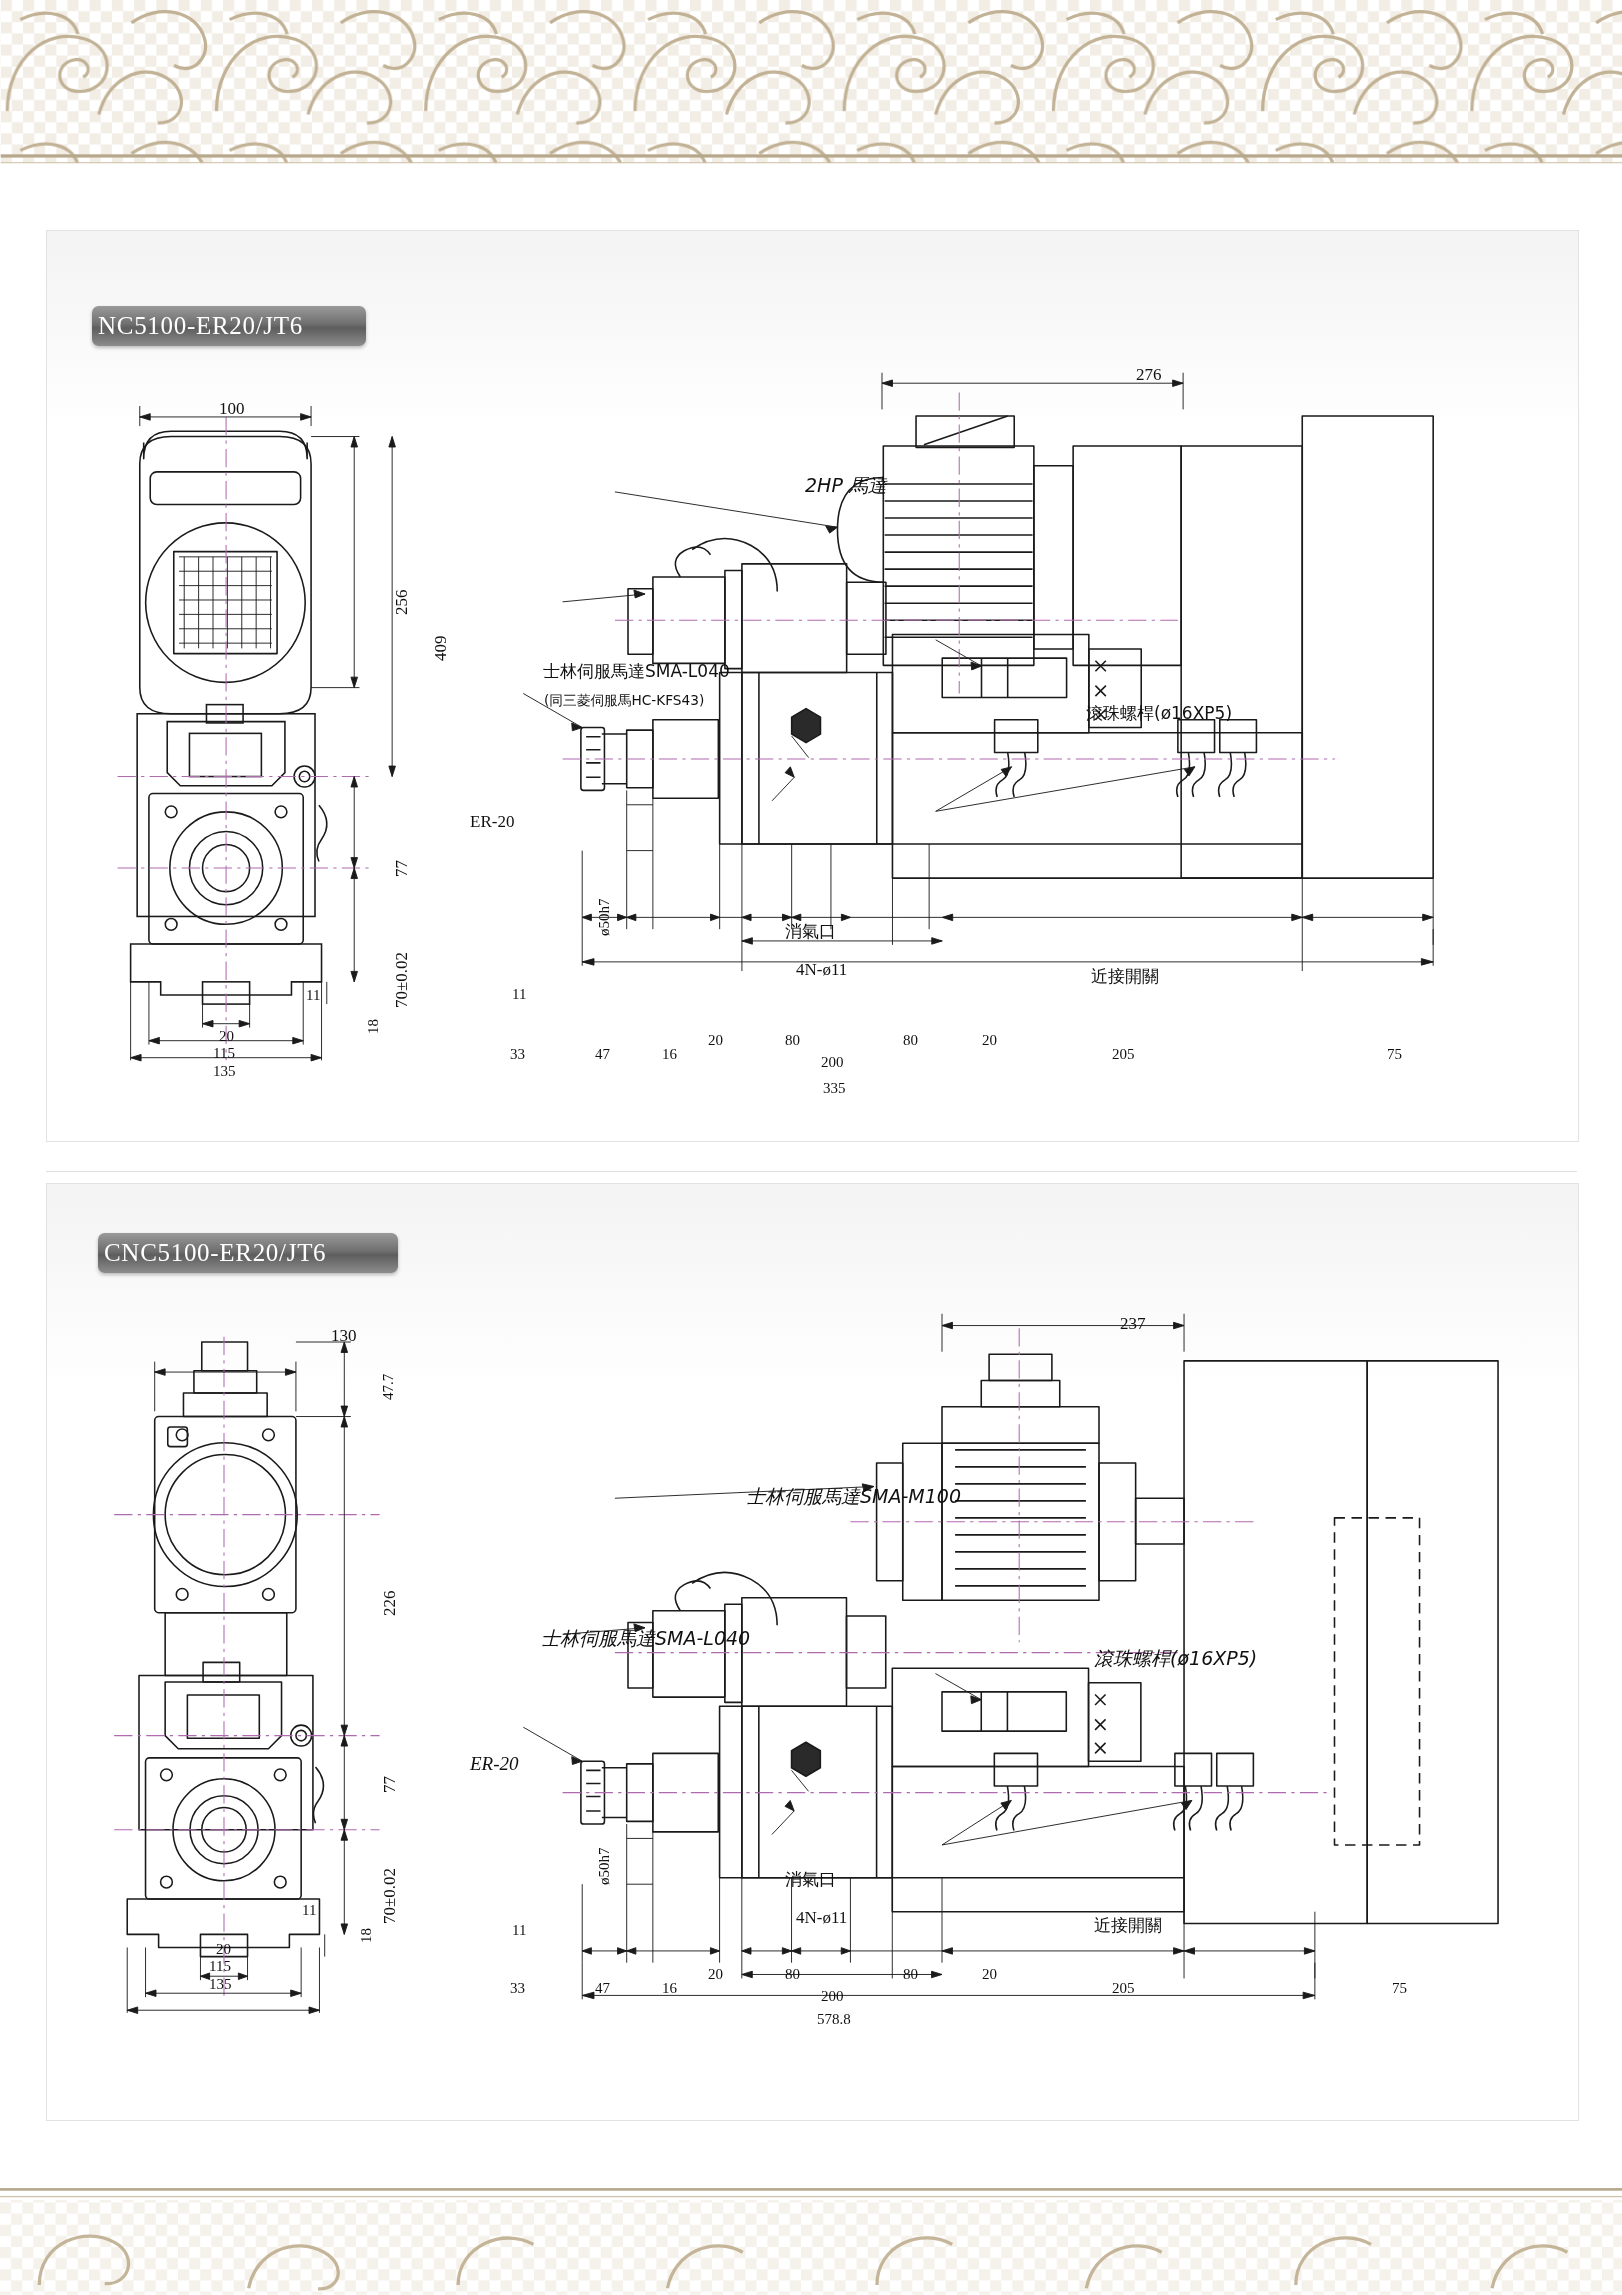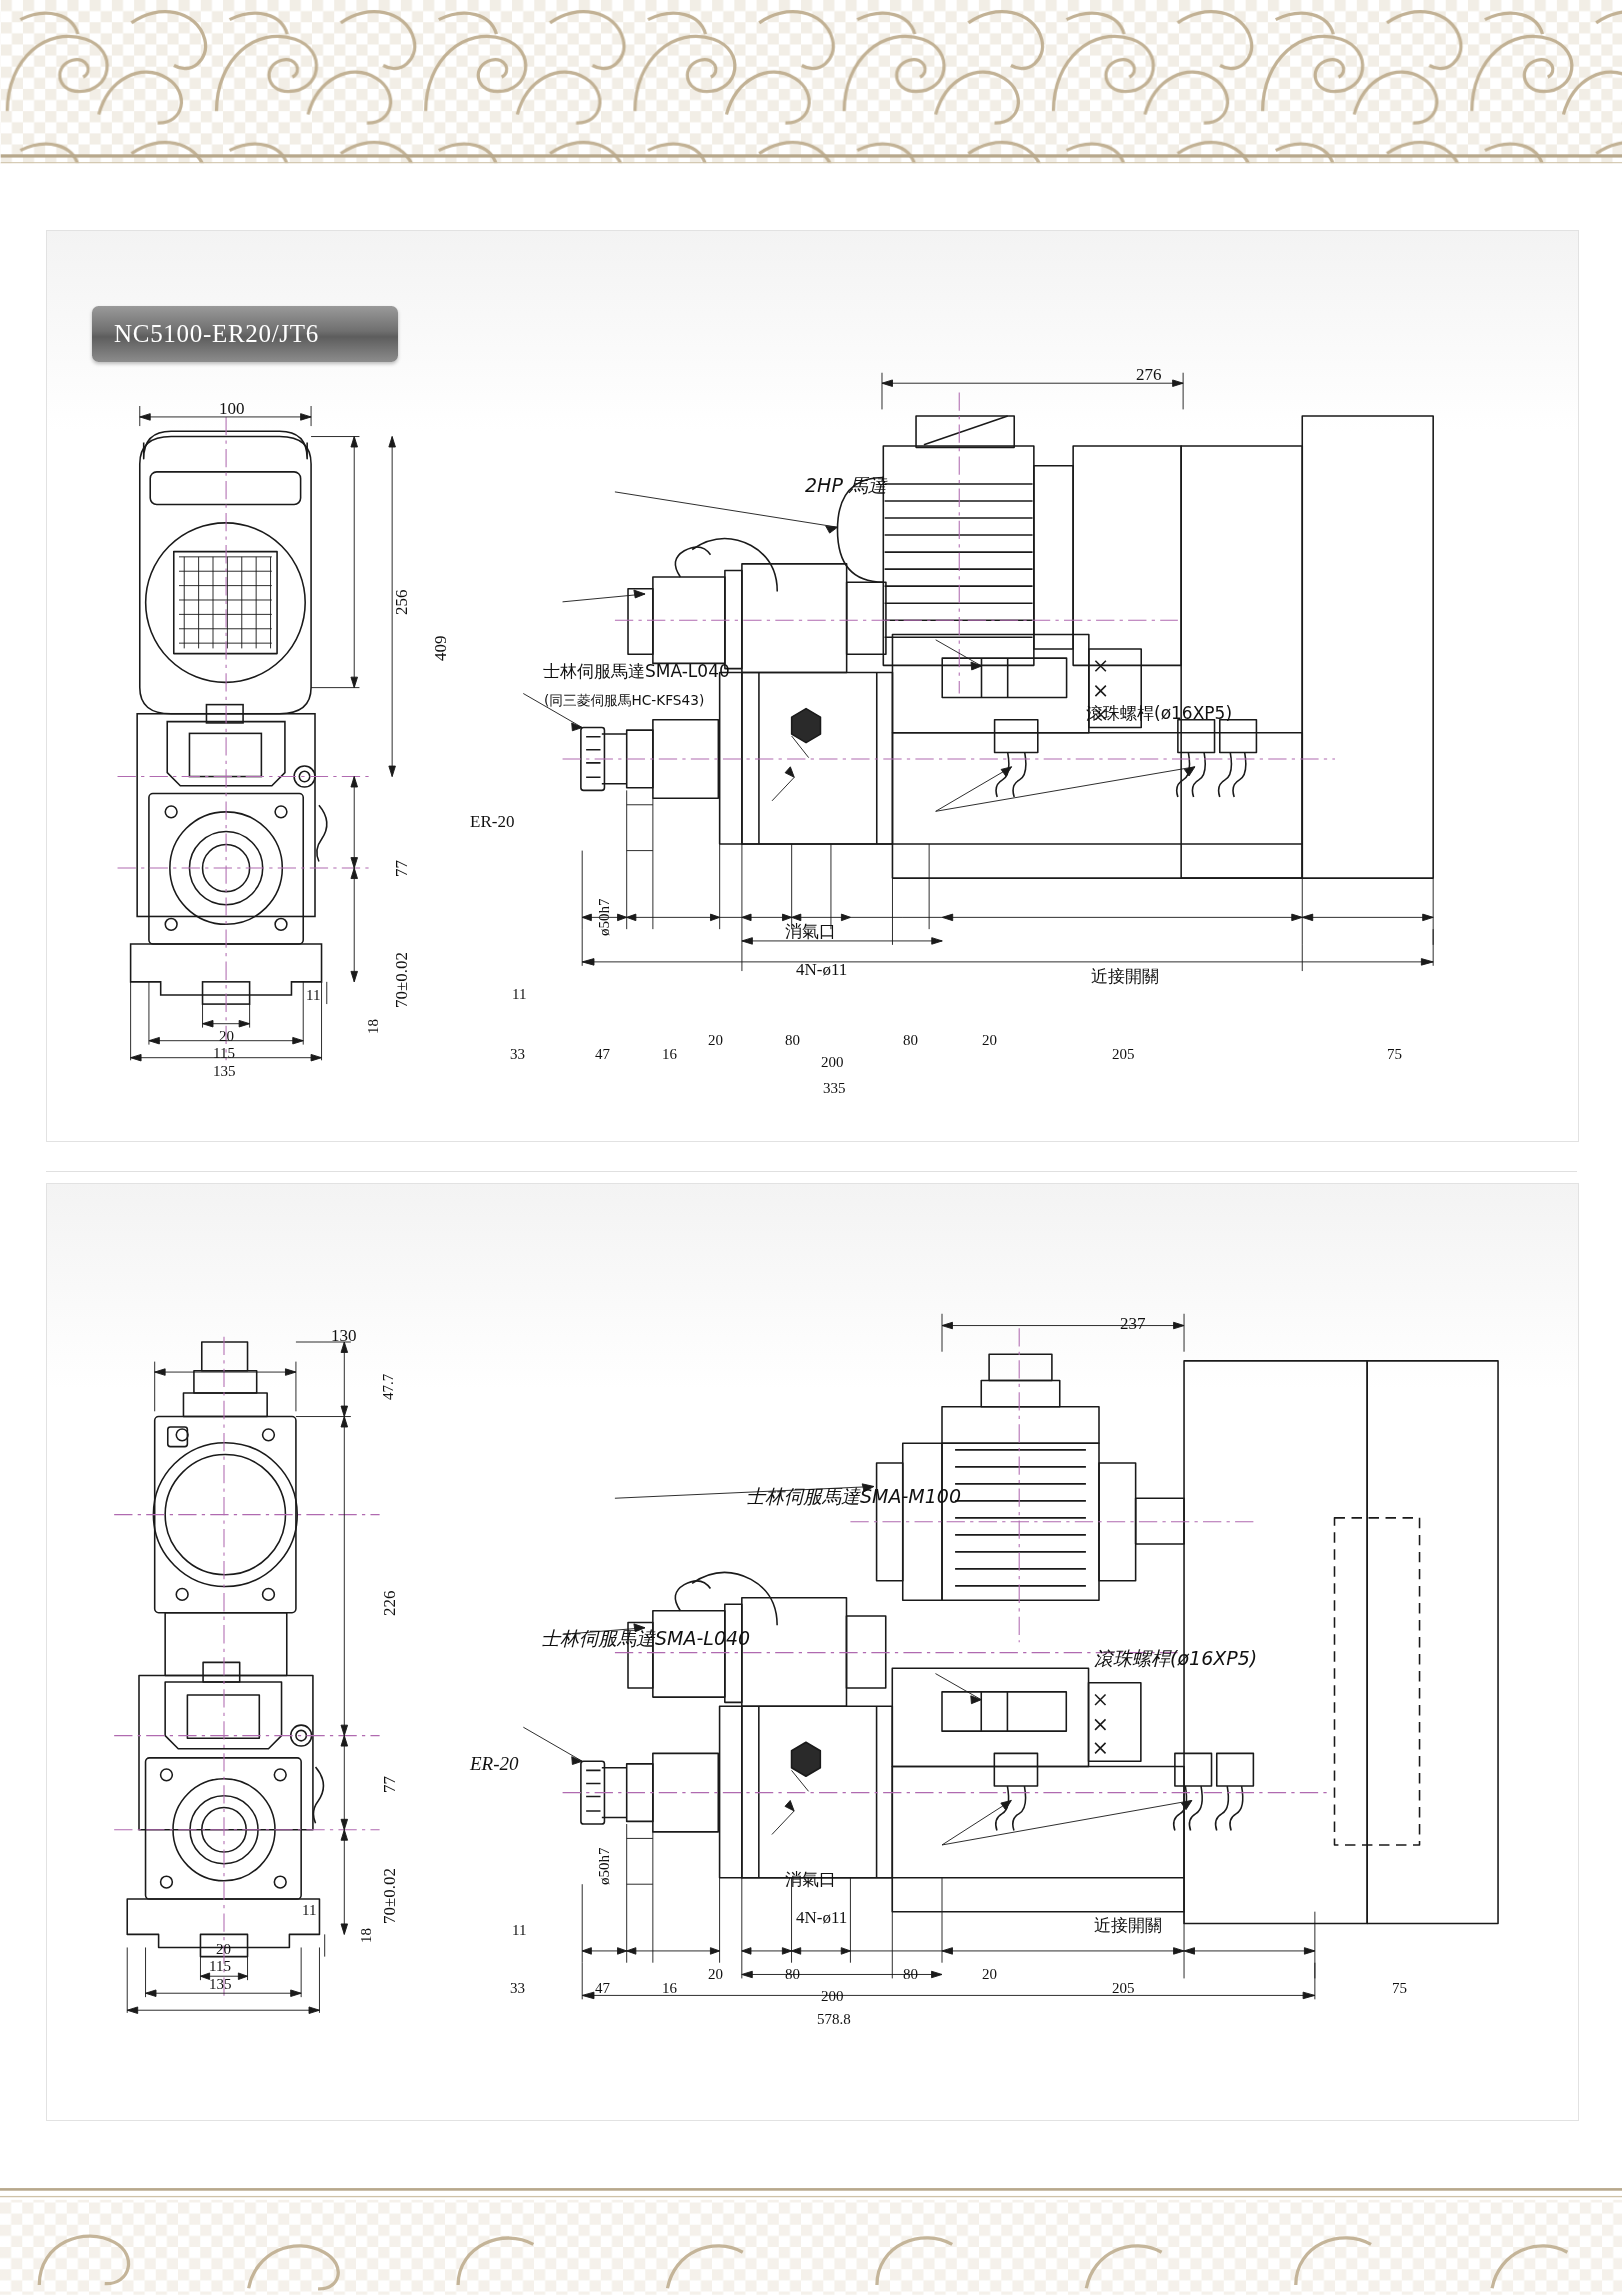--- a/index.html
+++ b/index.html
@@ -25,28 +25,28 @@
   }
 
   
   .panel{
     position:absolute;
     background:linear-gradient(180deg,#f3f3f3 0%,#ffffff 22%,#ffffff 100%);
     border:0.7px solid #e2e2e2;
   }
   .panel-title{
     position:absolute;
-    height:56px;
+    height:40px;
     background:linear-gradient(180deg,#9a9a9a 0%,#6f6f6f 45%,#5d5d5d 55%,#8c8c8c 100%);
     border-radius:6.5px;
     color:#ffffff;
     font-size:25px;
     letter-spacing:0.7px;
     display:flex;align-items:center;
-    padding:0 22px;
+    padding:0 6px;
     box-shadow:0 2px 3.9px rgba(0,0,0,.25);
     white-space:nowrap;
   }
 
   
   .dwg{position:absolute;}
   svg{display:block;}
   .lbl{
     position:absolute;
     font-family:"Liberation Serif", serif;
@@ -356,20 +356,21 @@
   <div class="lbl s16" style="left:821px;top:1055px;">200</div>
   <div class="lbl s16" style="left:512px;top:987px;">11</div>
   <div class="lbl s16" style="left:1112px;top:1047px;">205</div>
   <div class="lbl s16" style="left:1387px;top:1047px;">75</div>
   <div class="lbl s16" style="left:823px;top:1081px;">335</div>
 
   <div style="position:absolute;left:46px;top:1171px;width:1531px;height:1.3px;background:#e0e0e0;"></div>
 
   <div class="panel" style="left:46px;top:1183px;width:1531px;height:936px;"></div>
 
+  <div class="panel-title" style="left:98px;top:1233px;width:288px;">CNC5100-ER20/JT6</div>
 
   <div class="dwg" style="left:105px;top:1335px;">
     <svg width="340" height="694" viewBox="0 0 520 1060">
       <g fill="none" stroke="#1a1a1a" stroke-width="2.4" stroke-linejoin="round">
 
         <rect x="148" y="10" width="70" height="44"></rect>
         <rect x="136" y="54" width="96" height="34"></rect>
         <rect x="120" y="88" width="128" height="36"></rect>
 
         <rect x="76" y="124" width="216" height="300" rx="6"></rect>

